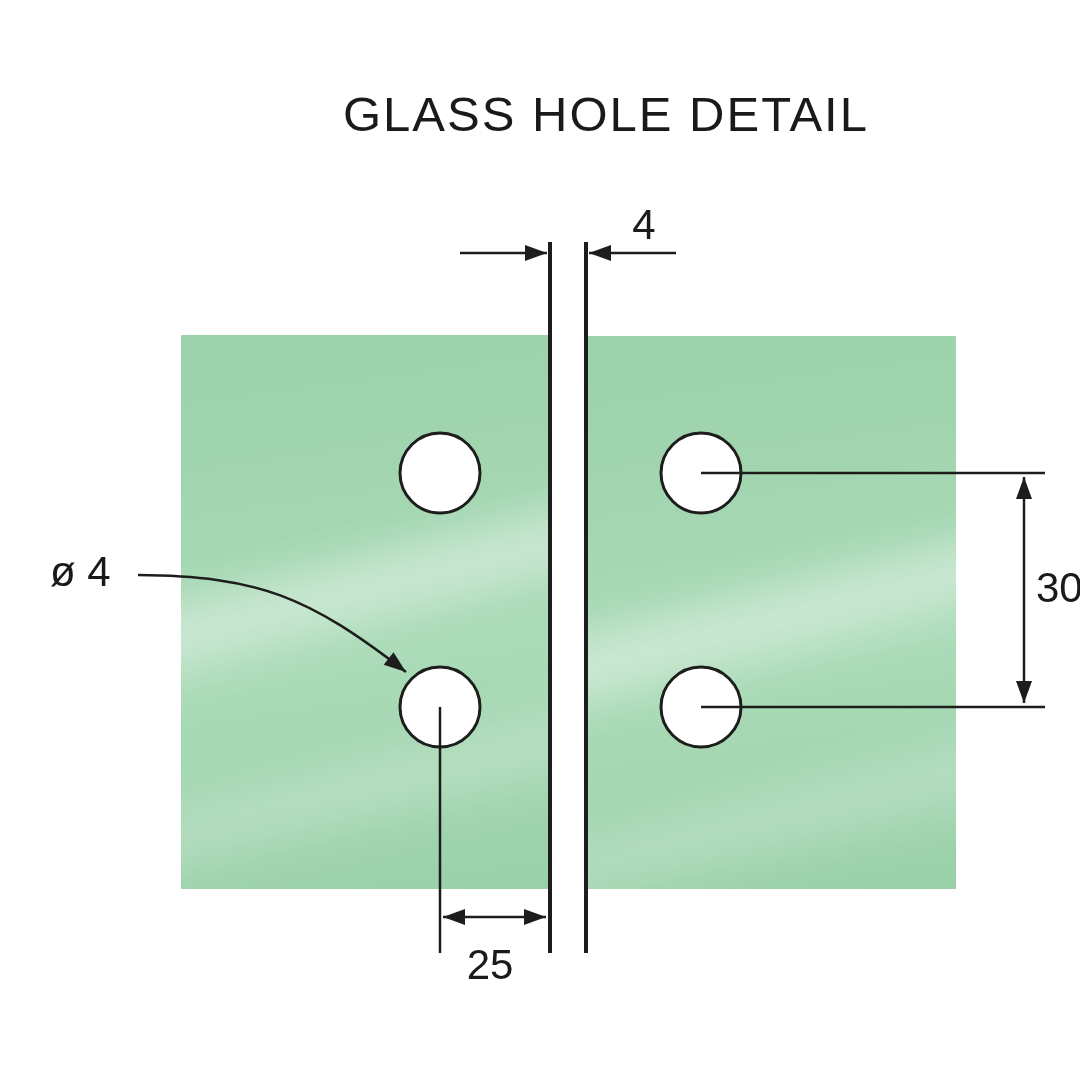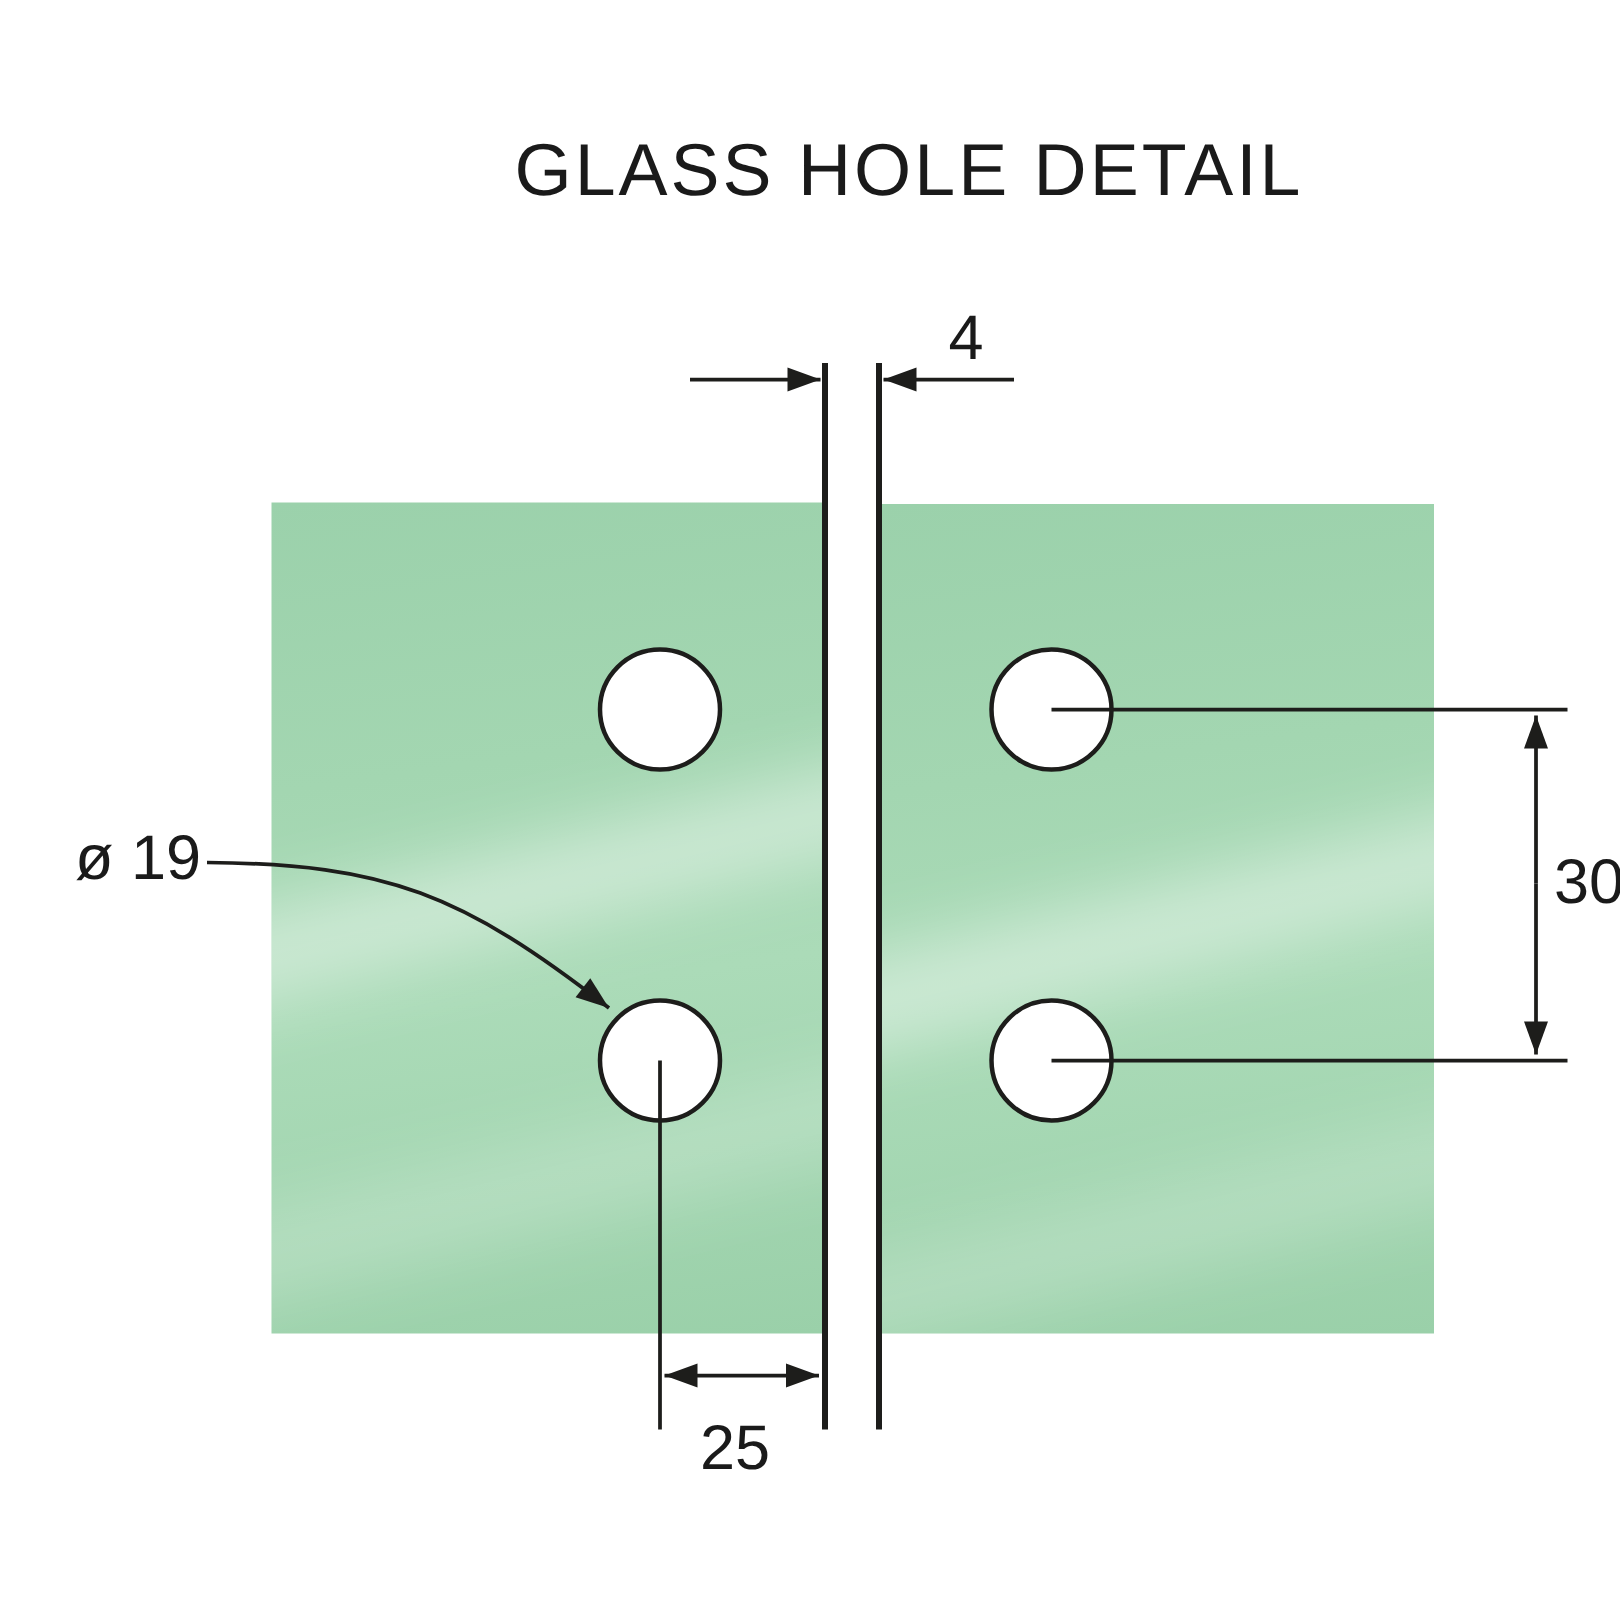--- a/index.html
+++ b/index.html
@@ -105,17 +105,17 @@
     <line x1="673" y1="707" x2="1017" y2="707" stroke="#1d1d1b" stroke-width="2.5"></line>
     <line x1="996" y1="589" x2="996" y2="477" stroke="#1d1d1b" stroke-width="2.5" marker-end="url(#arr)"></line>
     <line x1="996" y1="589" x2="996" y2="703" stroke="#1d1d1b" stroke-width="2.5" marker-end="url(#arr)"></line>
 
     <line x1="412" y1="707" x2="412" y2="953" stroke="#1d1d1b" stroke-width="2.5"></line>
     <line x1="466" y1="917" x2="415" y2="917" stroke="#1d1d1b" stroke-width="2.5" marker-end="url(#arr)"></line>
     <line x1="466" y1="917" x2="518" y2="917" stroke="#1d1d1b" stroke-width="2.5" marker-end="url(#arr)"></line>
   </svg>
 
   <div class="dim-label label-gap">4</div>
-  <div class="dim-label label-diameter">ø 19</div>
+  <div class="dim-label label-diameter">ø 4</div>
   <div class="dim-label label-vspace">30</div>
   <div class="dim-label label-edge">25</div>
 
 </div>
 
 </body></html>

